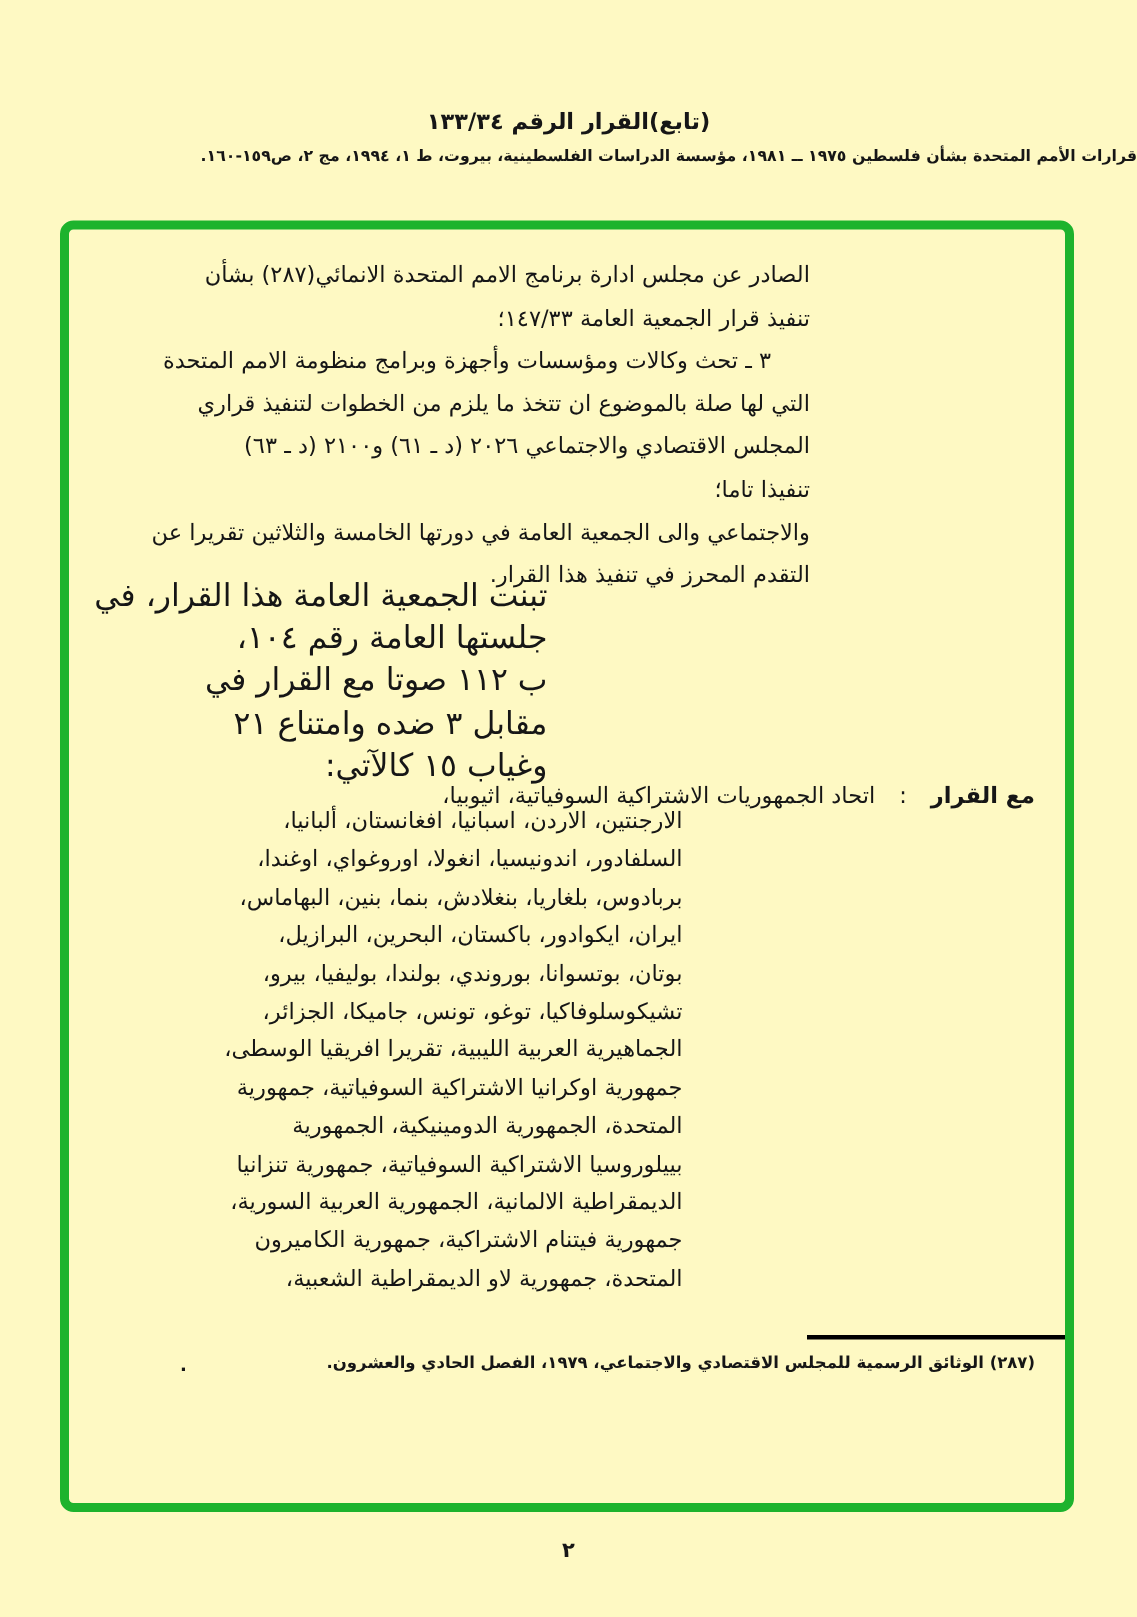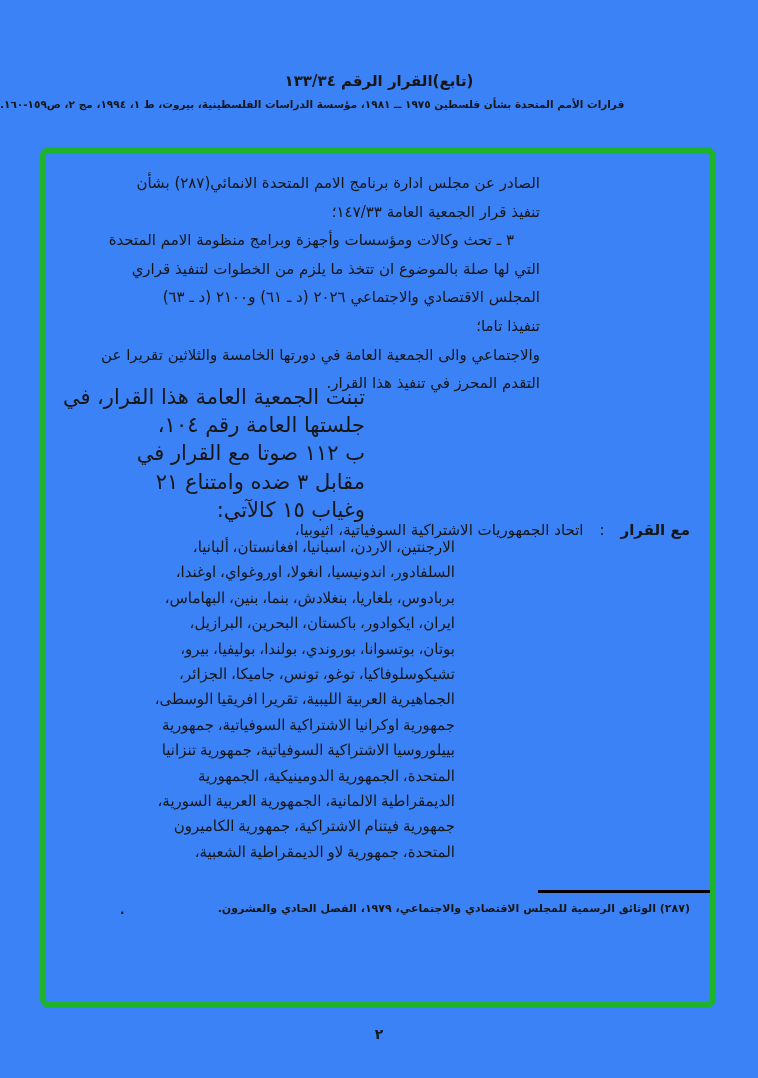--- a/index.html
+++ b/index.html
@@ -1,26 +1,26 @@
 <!DOCTYPE html>
 <html lang="ar"><head>
 <meta charset="utf-8">
 <style>
   html,body{margin:0;padding:0;background:#ffffff;}
   .page{
-    position:relative;width:758px;height:1078px;background:#3b82f6;
+    position:relative;width:758px;height:1078px;background:#fef9c3;
     font-family:"DejaVu Sans",sans-serif;color:#161616;overflow:hidden;
     direction:rtl;
   }
   .header-title{
     position:absolute;top:72px;left:0;right:0;text-align:center;
     font-size:15px;font-weight:bold;letter-spacing:0.5px;
   }
   .header-citation{
-    position:absolute;top:98px;left:0;right:0;text-align:left;
+    position:absolute;top:98px;left:0;right:0;text-align:right;
     font-size:10.5px;font-weight:bold;
   }
   .border-frame{
     position:absolute;left:40px;top:147px;width:664px;height:849px;
     border:6px solid #1db32d;border-radius:9px;
   }
   .para-block{
     position:absolute;top:169px;right:218px;width:392px;
     font-size:15px;text-align:right;
   }
@@ -32,21 +32,21 @@
   }
   .vote-intro .line{line-height:28.2px;white-space:nowrap;}
   .vote-line{
     position:absolute;top:509px;right:68px;
     font-size:15px;white-space:nowrap;text-align:right;margin-top:12px;
   }
   .vote-line .vlabel{font-weight:bold;margin-left:16px;}
   .vote-line .vcolon{margin-left:16px;}
   .countries{
     position:absolute;top:535px;right:303px;width:295px;
-    font-size:15px;text-align:right;font-family:Liberation Serif, serif;
+    font-size:15px;text-align:right;
   }
   .countries .line{line-height:25.4px;white-space:nowrap;}
   .fn-rule{
     position:absolute;left:538px;top:890px;width:172px;height:3px;background:#000;
   }
   .fn-text{
     position:absolute;top:902px;right:68px;font-size:11px;font-weight:bold;
     white-space:nowrap;text-align:center;
   }
   .fn-mark{
@@ -93,22 +93,22 @@
 
   <div class="countries" dir="rtl">
     <div class="line">الارجنتين، الاردن، اسبانيا، افغانستان، ألبانيا،</div>
     <div class="line">السلفادور، اندونيسيا، انغولا، اوروغواي، اوغندا،</div>
     <div class="line">بربادوس، بلغاريا، بنغلادش، بنما، بنين، البهاماس،</div>
     <div class="line">ايران، ايكوادور، باكستان، البحرين، البرازيل،</div>
     <div class="line">بوتان، بوتسوانا، بوروندي، بولندا، بوليفيا، بيرو،</div>
     <div class="line">تشيكوسلوفاكيا، توغو، تونس، جاميكا، الجزائر،</div>
     <div class="line">الجماهيرية العربية الليبية، تقريرا افريقيا الوسطى،</div>
     <div class="line">جمهورية اوكرانيا الاشتراكية السوفياتية، جمهورية</div>
+    <div class="line">المتحدة، الجمهورية الدومينيكية، الجمهورية</div>
     <div class="line">بييلوروسيا الاشتراكية السوفياتية، جمهورية تنزانيا</div>
-    <div class="line">المتحدة، الجمهورية الدومينيكية، الجمهورية</div>
     <div class="line">الديمقراطية الالمانية، الجمهورية العربية السورية،</div>
     <div class="line">جمهورية فيتنام الاشتراكية، جمهورية الكاميرون</div>
     <div class="line">المتحدة، جمهورية لاو الديمقراطية الشعبية،</div>
   </div>
 
   <div class="fn-rule"></div>
 
   <div class="fn-mark">.</div>
 
   <div class="fn-text" dir="rtl">(٢٨٧) الوثائق الرسمية للمجلس الاقتصادي والاجتماعي، ١٩٧٩، الفصل الحادي والعشرون.</div>

